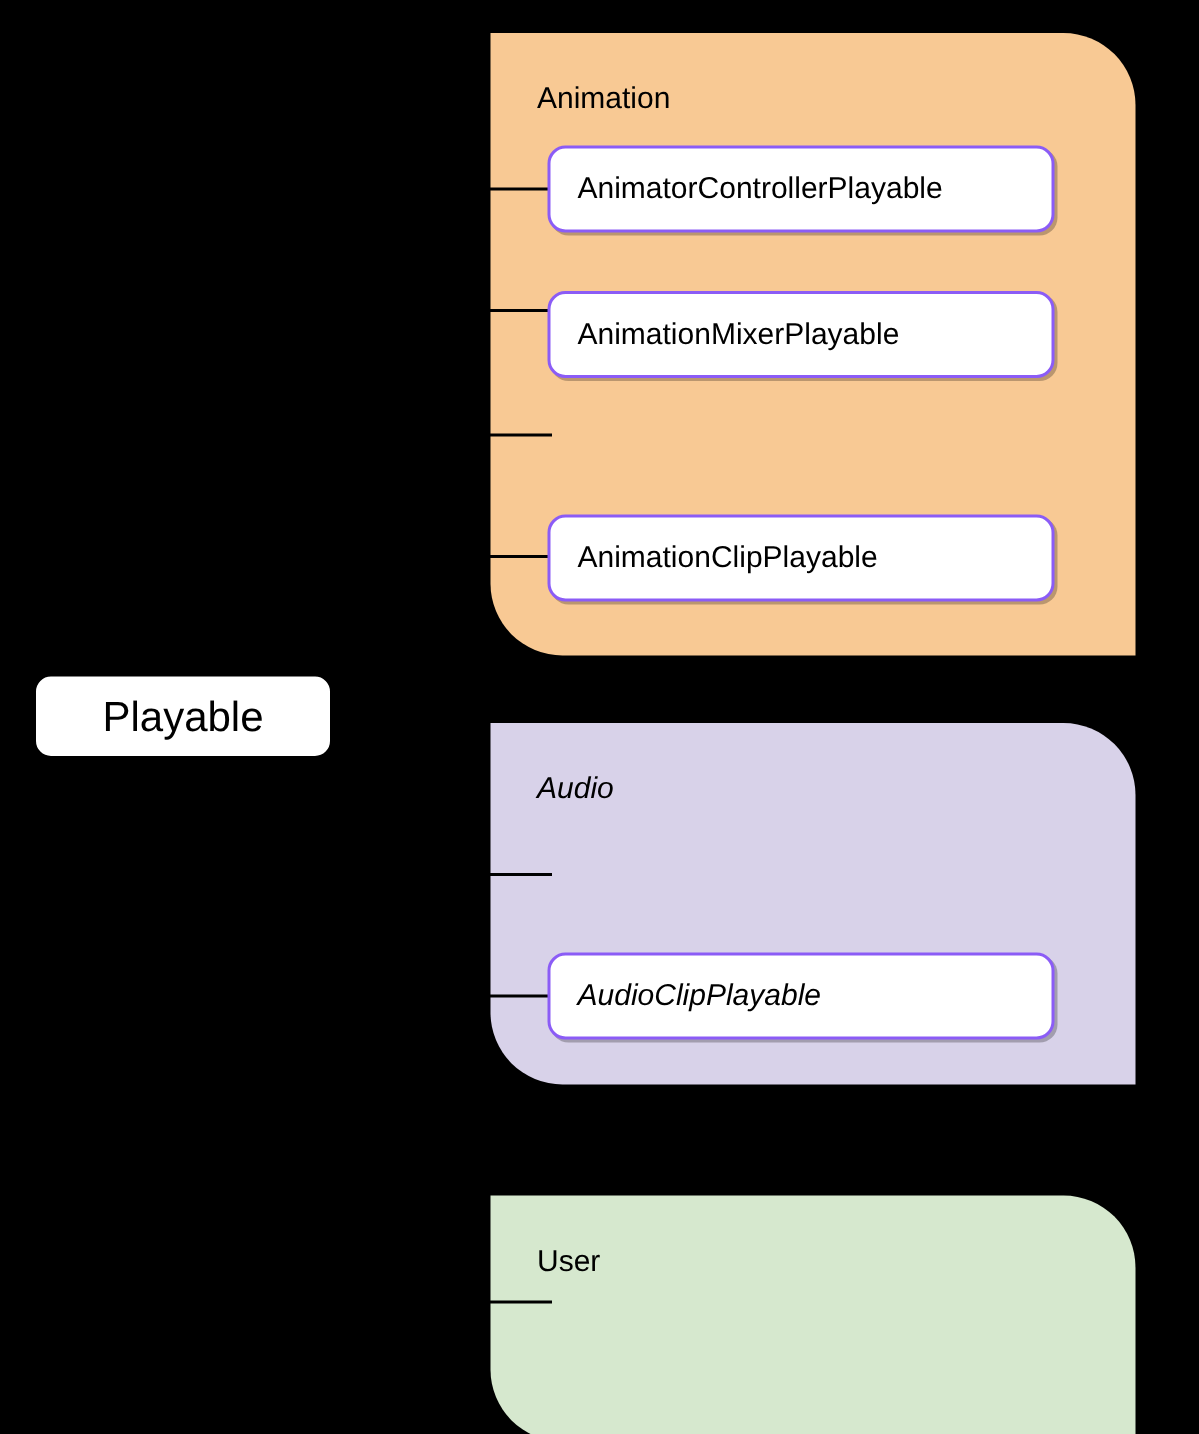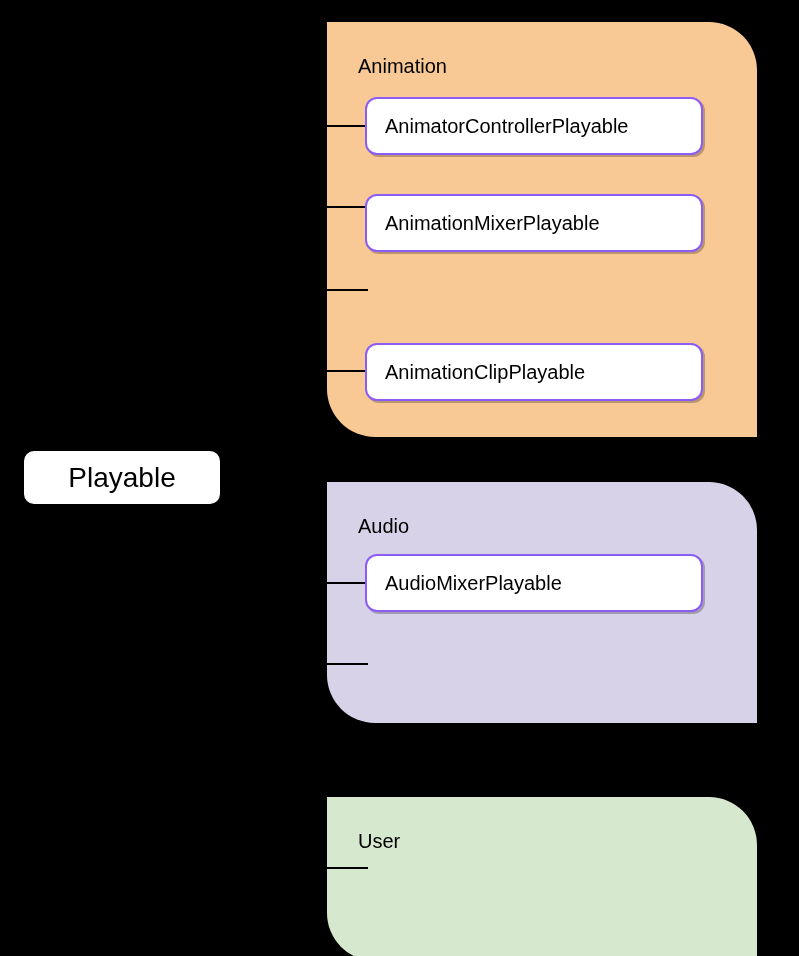--- a/index.html
+++ b/index.html
@@ -34,21 +34,21 @@
   }
   
   .group {
     position: absolute;
     left: 327px;
     width: 430px;
     border-radius: 0 48px 0 48px;
     box-sizing: border-box;
   }
   .group-animation { top: 22px;  height: 415px; }
-  .group-audio     { top: 482px; height: 241px; }
+  .group-audio     { top: 482px; height: 241px; font-style: italic; }
   .group-user      { top: 769px; height: 164px; margin-top: 28px; }
 
   .group-label {
     position: absolute;
     left: 31px;
     top: 30px;
     font-size: 20px;
     line-height: 28px;
   }
   
@@ -116,20 +116,20 @@
   <div class="item-box anim-item-1">
     <span>AnimationMixerPlayable</span>
   </div>
   <div class="item-box anim-item-3">
     <span>AnimationClipPlayable</span>
   </div>
 </div>
 
 <div class="group group-audio" style="background: rgb(216, 210, 233);">
   <div class="group-label">Audio</div>
-  <div class="item-box audio-item-0">
-    <span>AudioMixerPlayable</span>
+  <div class="item-box audio-item-1">
+    <span>AudioClipPlayable</span>
   </div>
 </div>
 
 <div class="group group-user" style="background: rgb(214, 232, 206);">
   <div class="group-label">User</div>
 </div>
 
 </body></html>

